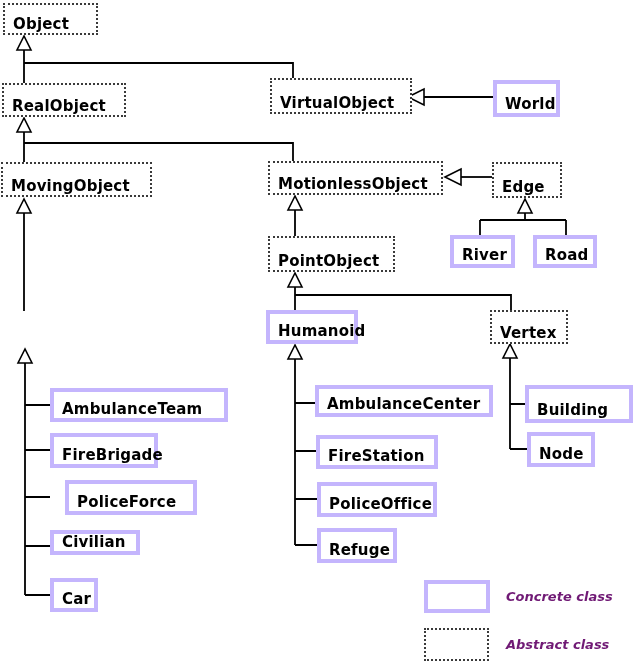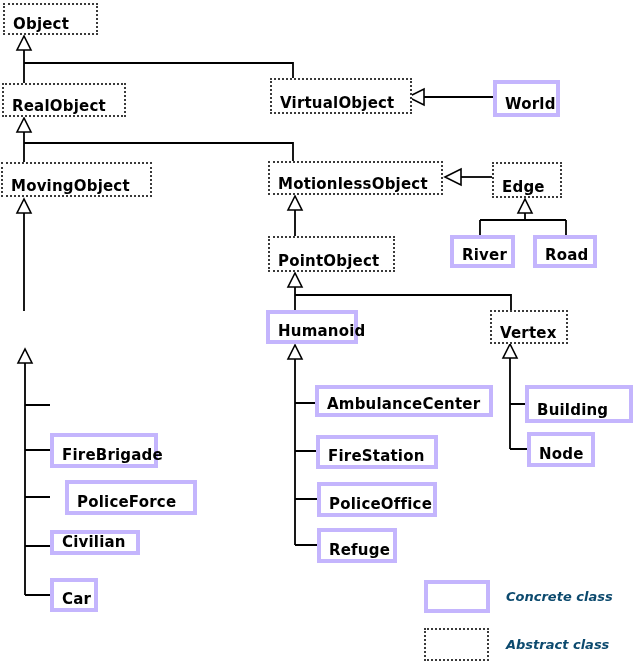--- a/index.html
+++ b/index.html
@@ -36,21 +36,21 @@
     position: absolute;
     box-sizing: border-box;
     background: #ffffff;
     z-index: 2;
   }
   .legend-label {
     position: absolute;
     font-size: 13px;
     font-style: italic;
     font-weight: 600;
-    color: #0c4a6e;
+    color: #701a75;
     z-index: 2;
     white-space: nowrap;
   }
   path.rel { stroke: #000000; stroke-width: 1.8; fill: none; }
   path.tri { stroke: #000000; stroke-width: 1.6; fill: #ffffff; }
 </style>
 </head>
 <body>
 
 <div id="canvas">
@@ -127,20 +127,23 @@
       <span>PointObject</span>
     </div>
 
   <div class="cls concrete" style="left:266px;top:310px;width:92px;height:34px">
       <span>Humanoid</span>
     </div>
   <div class="cls abstract" style="left:490px;top:310px;width:78px;height:34px">
       <span>Vertex</span>
     </div>
 
+  <div class="cls concrete" style="left:50px;top:388px;width:178px;height:34px">
+      <span>AmbulanceTeam</span>
+    </div>
   <div class="cls concrete" style="left:50px;top:433px;width:108px;height:35px">
       <span>FireBrigade</span>
     </div>
   <div class="cls concrete" style="left:65px;top:480px;width:132px;height:35px">
       <span>PoliceForce</span>
     </div>
   <div class="cls concrete" style="left:50px;top:530px;width:90px;height:25px">
       <span>Civilian</span>
     </div>
   <div class="cls concrete" style="left:50px;top:578px;width:48px;height:34px">

